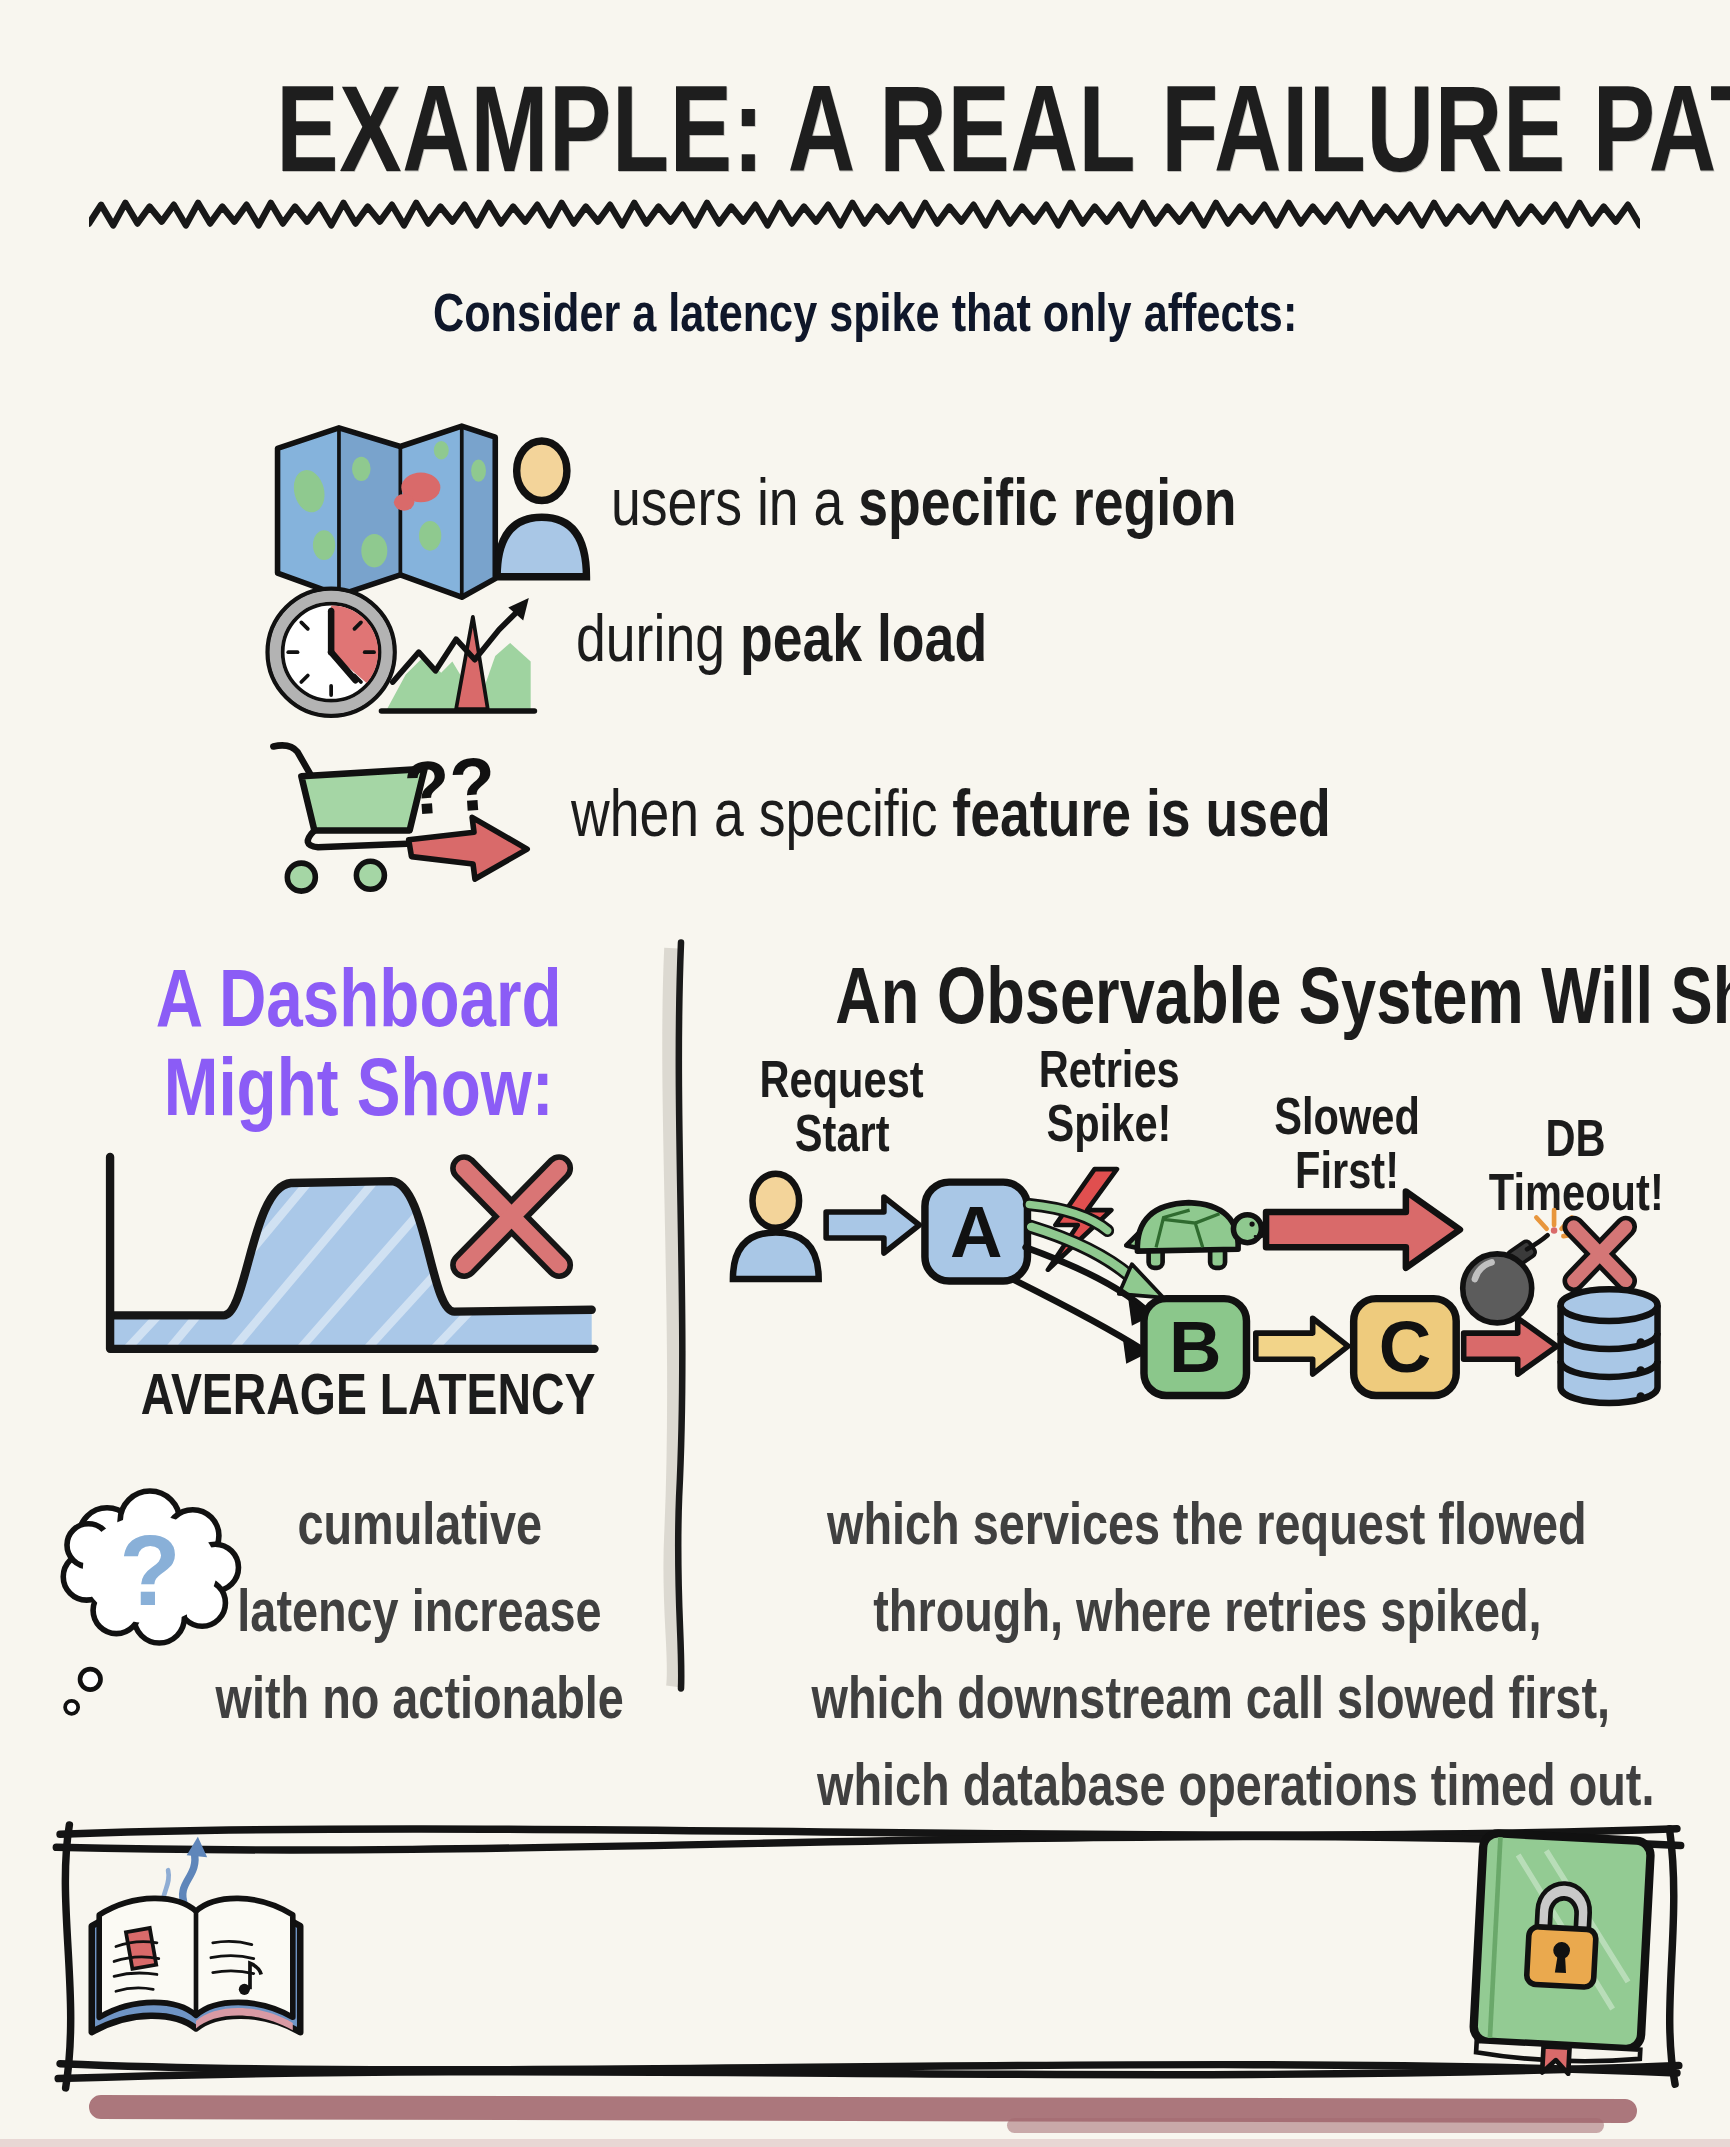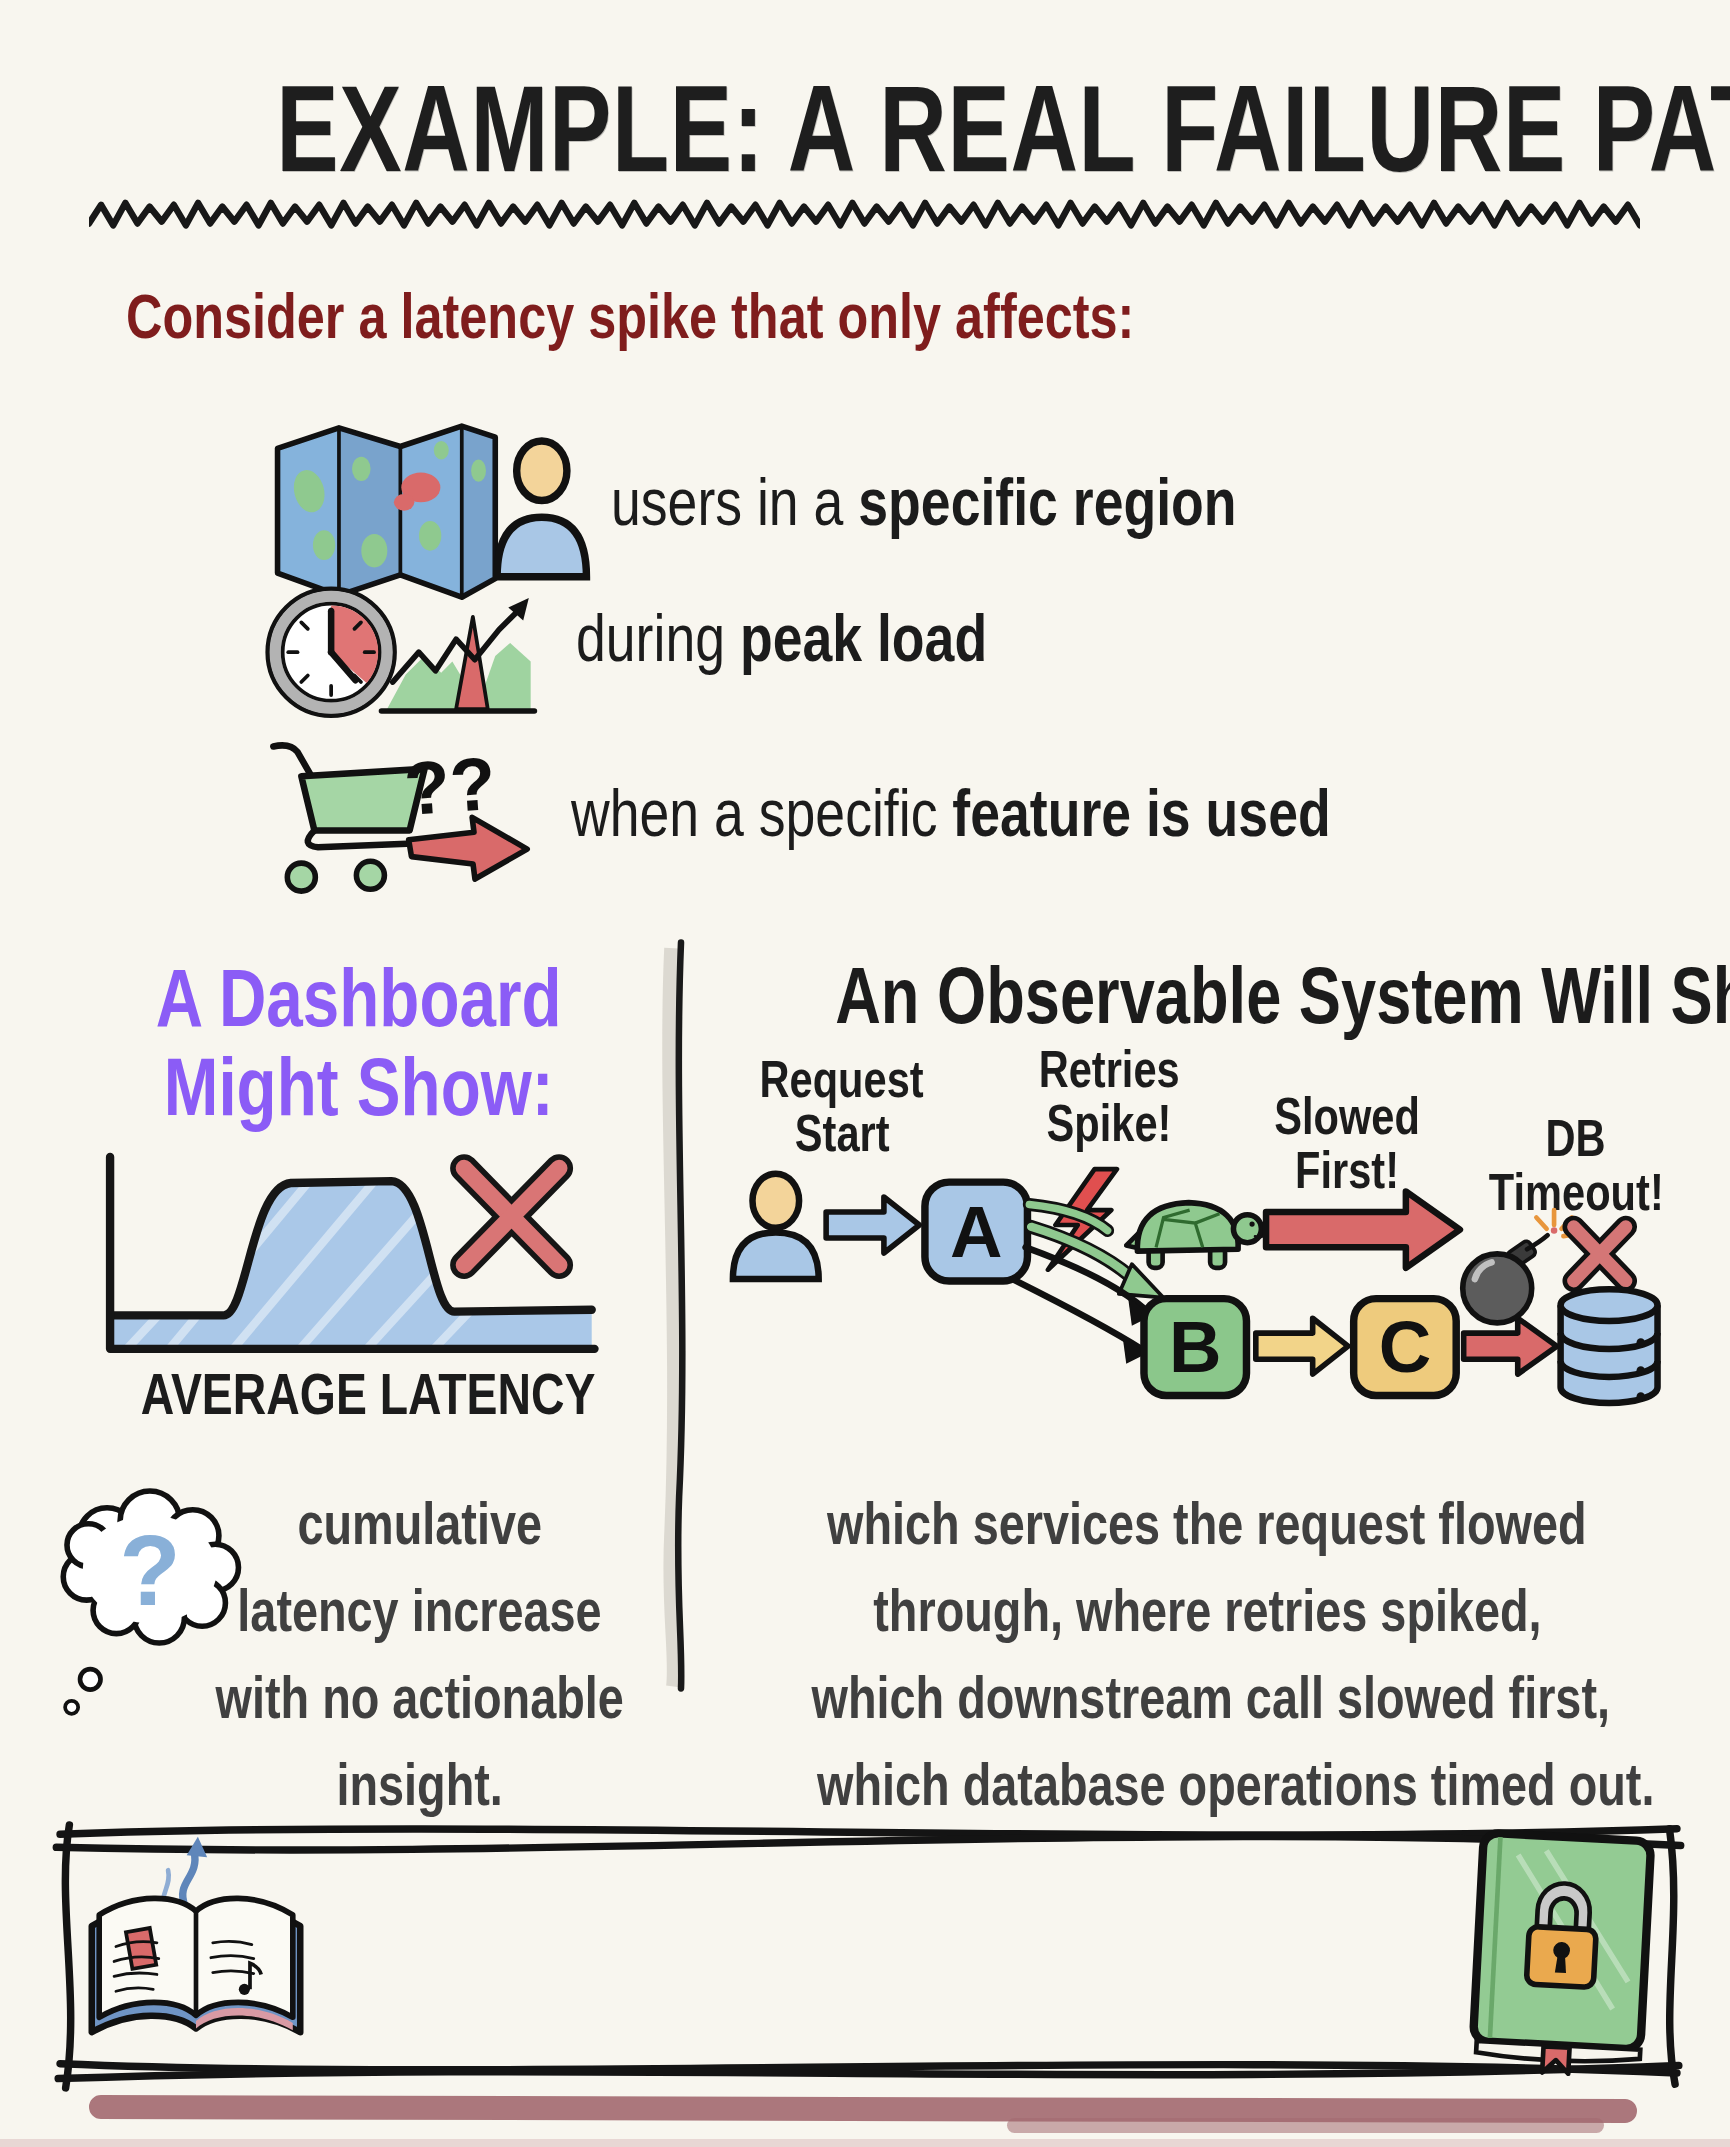--- a/index.html
+++ b/index.html
@@ -17,22 +17,22 @@
   .cond-l{transform-origin:0 50%;}
   .center{text-align:center;}
   .title{
     left:0;right:0;top:67px;text-align:center;
     font-size:123px;font-weight:700;letter-spacing:0.9px;color:#1e1e1e;
     line-height:1;
     text-shadow:0.9px 0.9px 0 rgba(30,30,30,.25);
   }
   .title .cond{transform:scaleX(0.76);}
   .intro{
-    left:0;right:0;top:285px;text-align:left;
-    font-size:63px;font-weight:700;line-height:1;color:#7f1d1d;
+    left:0;right:0;top:285px;text-align:center;
+    font-size:54px;font-weight:700;line-height:1;color:#0f172a;
   }
   .bullet-text{font-size:67px;line-height:1;white-space:nowrap;}
   .bullet-text .pre{font-weight:400;}
   .bullet-text b{font-weight:700;}
   .col-heading{font-size:82px;font-weight:700;line-height:89px;color:#8b5cf6;}
   .col-heading .cond{transform:scaleX(0.80);}
   .obs-heading{font-size:80px;font-weight:700;line-height:1;}
   .obs-heading .cond{transform:scaleX(0.79);}
   .step-label{font-size:52px;font-weight:700;line-height:54px;text-align:center;}
   .caption{font-size:58px;font-weight:700;line-height:1;}
@@ -184,21 +184,20 @@
     <ellipse cx="106" cy="98" rx="72" ry="58" fill="#ffffff"></ellipse>
     <text x="106" y="136" font-size="108" font-weight="700" fill="#89b0d8" text-anchor="middle">?</text>
     <circle cx="42" cy="216" r="11" fill="#ffffff" stroke="#111" stroke-width="5"></circle>
     <circle cx="22" cy="246" r="7" fill="#ffffff" stroke="#111" stroke-width="4"></circle>
   </svg>
 
   <div class="abs note" style="left:140px;top:1480px;width:559px;">
     <div><span class="cond">cumulative</span></div>
     <div><span class="cond">latency increase</span></div>
     <div><span class="cond">with no actionable</span></div>
-    <div><span class="cond">insight.</span></div>
   </div>
 
   <svg class="abs" style="left:651px;top:937px;" width="60" height="757" viewBox="0 0 64 812">
     <path d="M22,12 C14,180 32,420 22,640 C18,720 28,772 24,804" fill="none" stroke="#c5c1b8" stroke-width="16" opacity="0.55"></path>
     <path d="M32,6 C24,200 40,400 30,600 C26,700 34,760 32,806" fill="none" stroke="#1a1a1a" stroke-width="7" stroke-linecap="round"></path>
   </svg>
 
   <div class="abs obs-heading center" style="left:699px;top:956px;width:1016px;">
     <span class="cond">An Observable System Will Show:</span>
   </div>

